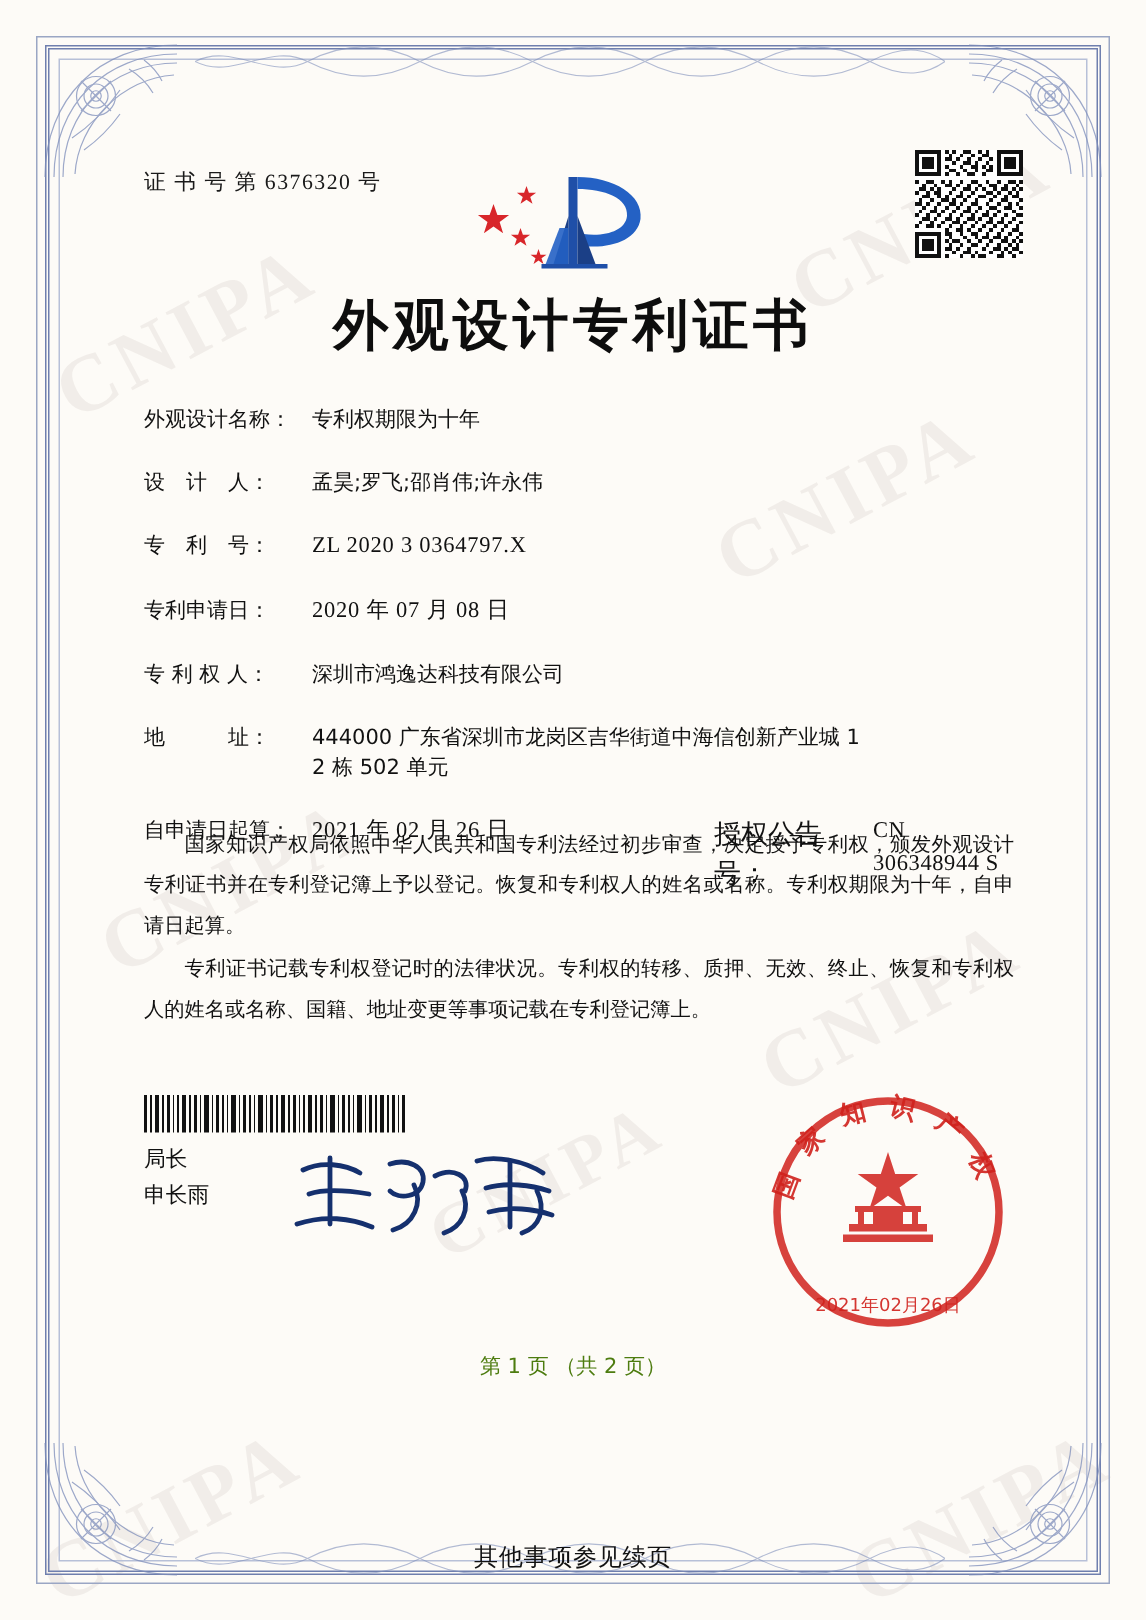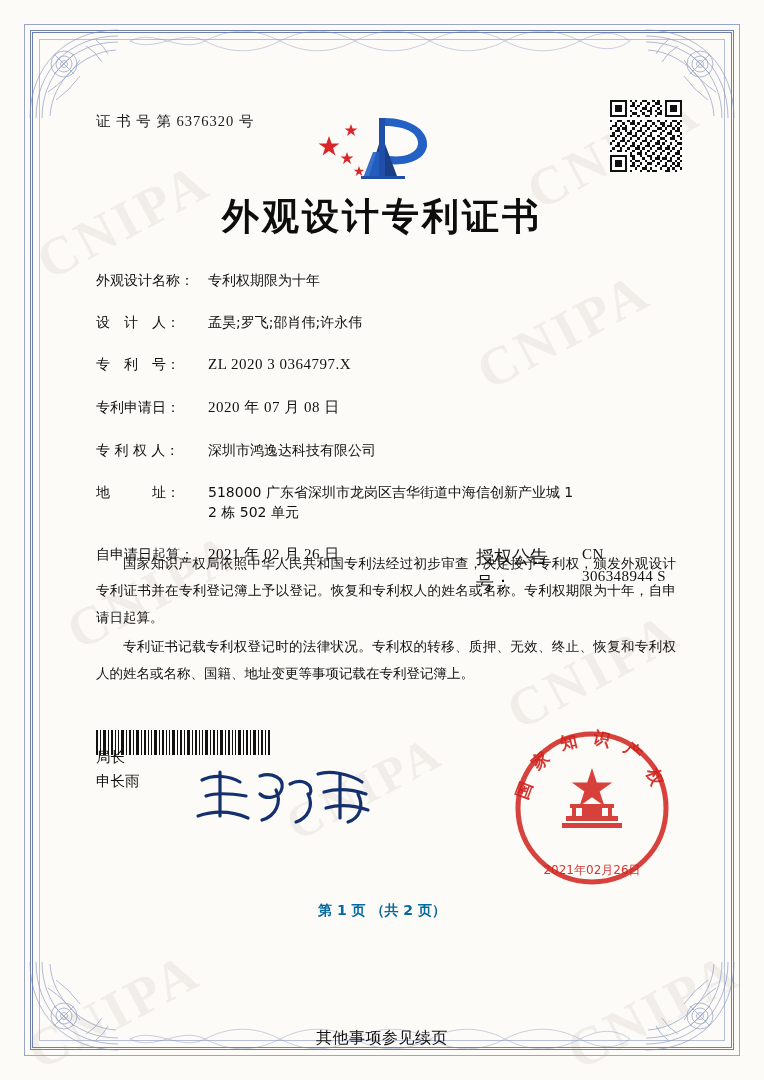--- a/index.html
+++ b/index.html
@@ -198,21 +198,21 @@
     left: 34px;
     top: 648px;
     width: 175px;
     height: 25px;
   }
 
   
   .sig-block {
     position: absolute;
     left: 34px;
-    top: 664px;
+    top: 680px;
     font-family: "DejaVu Sans", sans-serif;
     font-size: 14.5px;
     line-height: 1.65;
     color: #111;
   }
   .handwriting {
     position: absolute;
     left: 128px;
     top: 678px;
     width: 200px;
@@ -229,23 +229,22 @@
   }
 
   
   .page-num {
     position: absolute;
     left: 0;
     right: 0;
     top: 820px;
     text-align: center;
     font-size: 14px;
-    color: #0369a1;
+    color: #4d7c0f;
     font-family: "DejaVu Sans", sans-serif;
-    font-weight: bold;
   }
   .footnote {
     position: absolute;
     left: 0;
     right: 0;
     top: 0;
     text-align: center;
     font-size: 16px;
     color: #111;
     font-family: "DejaVu Sans", sans-serif;
@@ -617,21 +616,21 @@
     <div class="row">
       <div class="lab">专利申请日：</div>
       <div class="val val-serif">2020 年 07 月 08 日</div>
     </div>
     <div class="row">
       <div class="lab">专 利 权 人：</div>
       <div class="val">深圳市鸿逸达科技有限公司</div>
     </div>
     <div class="row">
       <div class="lab">地　　　址：</div>
-      <div class="val" style="white-space:pre-line">518000 广东省深圳市龙岗区吉华街道中海信创新产业城 1
+      <div class="val" style="white-space:pre-line">444000 广东省深圳市龙岗区吉华街道中海信创新产业城 1
 2 栋 502 单元</div>
     </div>
     <div class="row split">
       <div class="lab">自申请日起算：</div>
       <div class="val val-serif">2021 年 02 月 26 日</div>
       <div class="lab2">授权公告号：</div>
       <div class="val2">CN 306348944 S</div>
     </div>
   </div>
 

